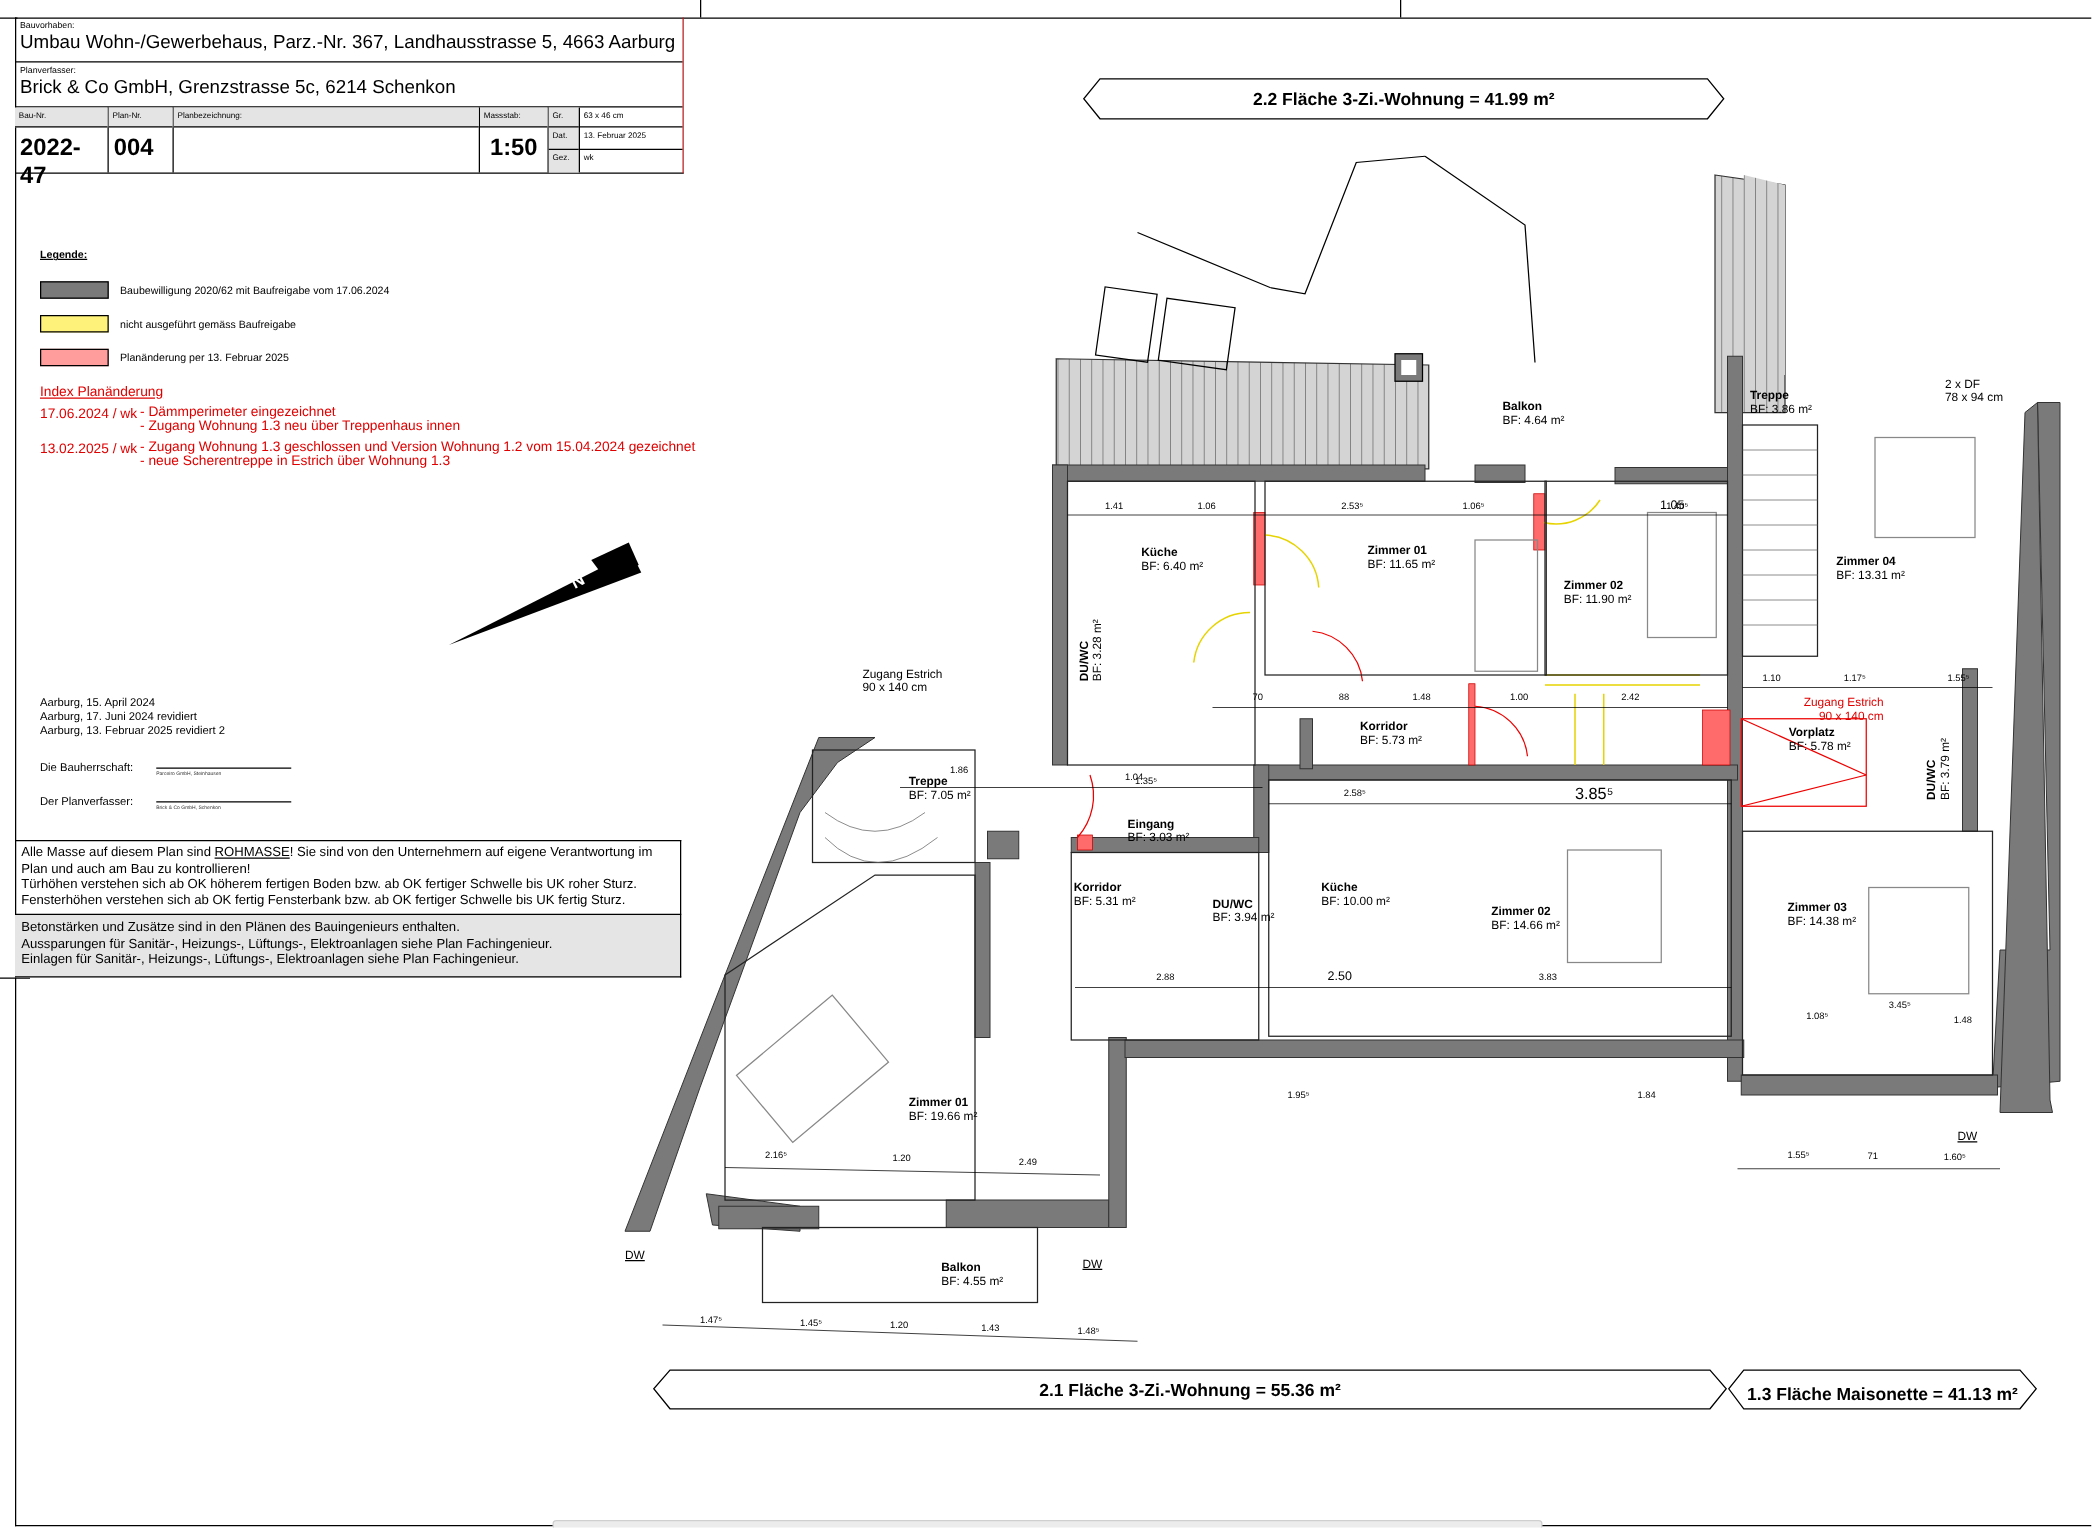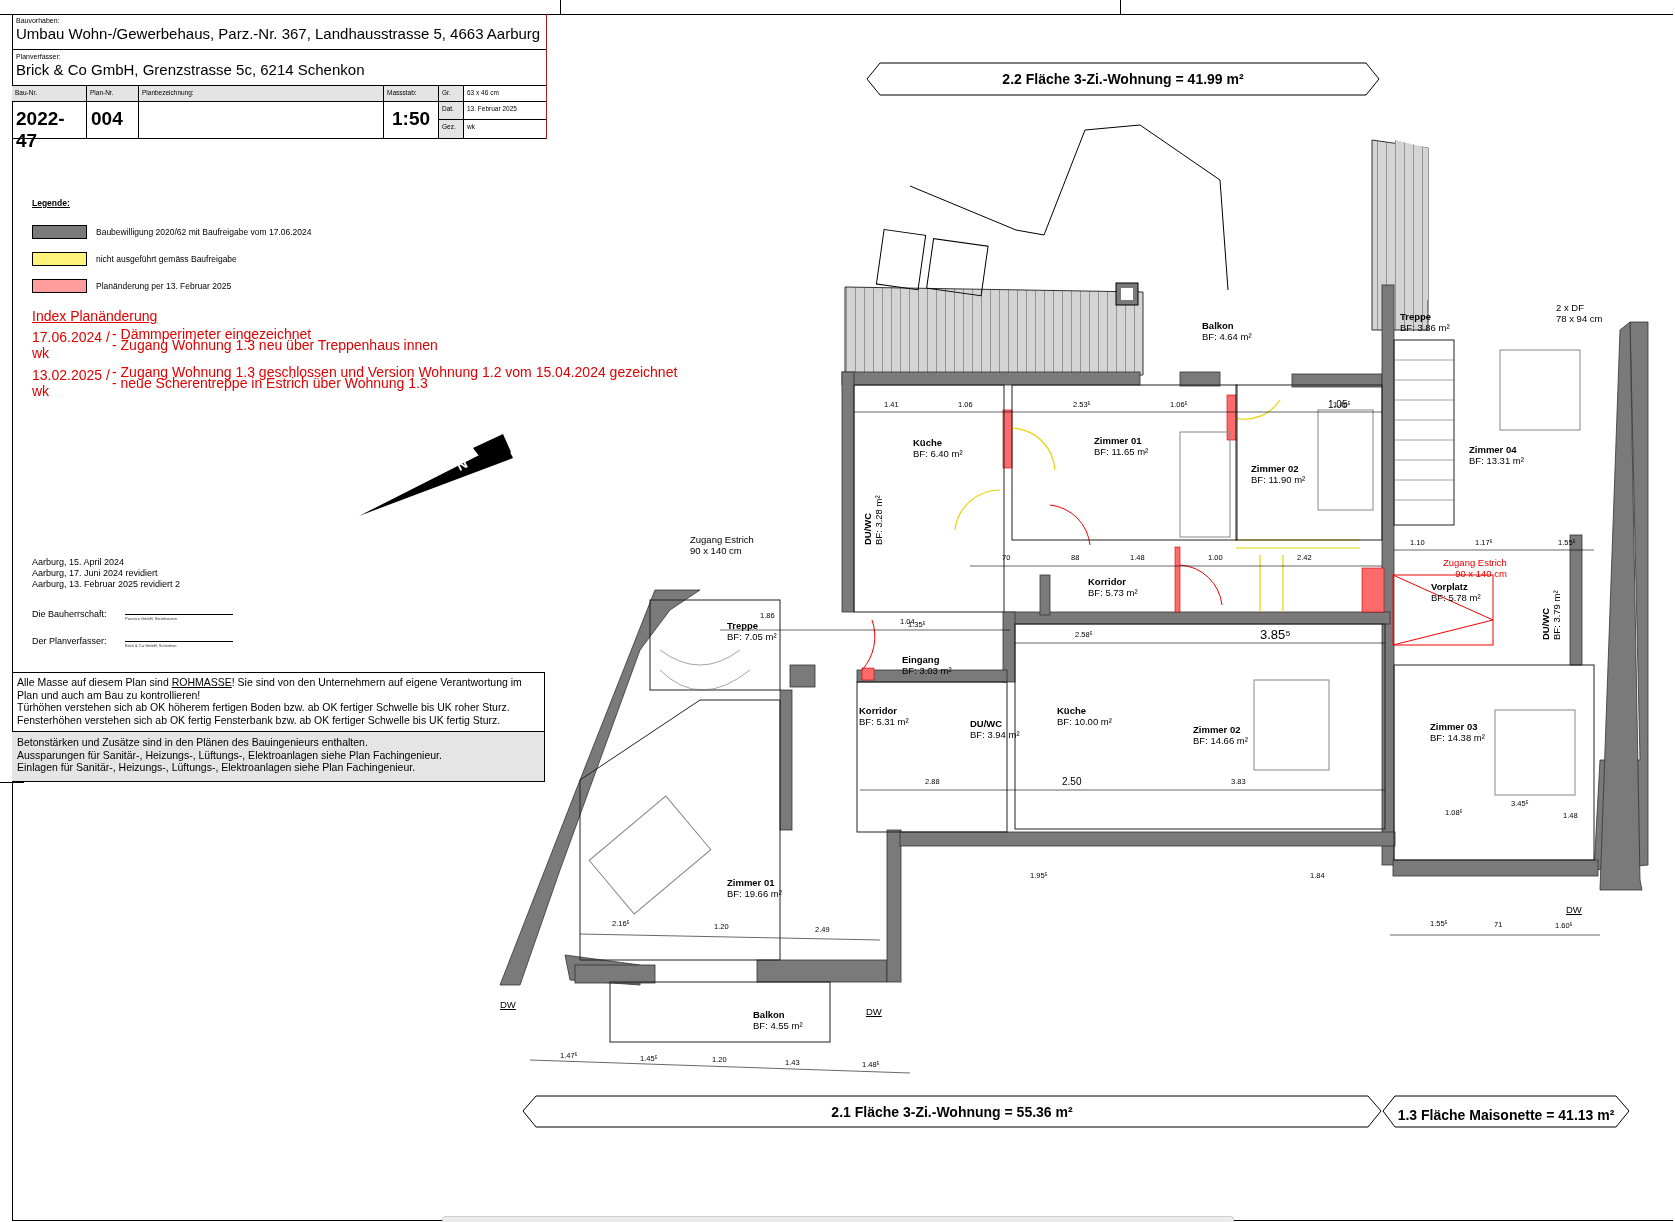--- a/index.html
+++ b/index.html
@@ -17,21 +17,21 @@
   .tb-grid > div:last-child{border-right:none;}
   .tb-head{background:#e4e4e4;font-size:6.5px;padding:3px 3px;height:16px;box-sizing:border-box;border-bottom:1px solid #000;}
   .tb-val{font-size:19px;font-weight:bold;padding:6px 4px;height:36px;box-sizing:border-box;}
   .tb-val small{font-size:10px;font-weight:bold;}
   .tb-mini{font-size:6.5px;padding:3px;height:18px;box-sizing:border-box;border-bottom:1px solid #000;}
   
   .legend{position:absolute;left:32px;top:198px;font-size:8.5px;}
   .legend-title{font-weight:bold;text-decoration:underline;margin-bottom:10px;}
   .leg-item{display:flex;align-items:center;height:27px;}
   .swatch{width:53px;height:12px;border:1px solid #000;margin-right:9px;}
-  .index{position:absolute;left:32px;top:308px;font-size:14px;color:#e00000;}
+  .index{position:absolute;left:32px;top:308px;font-size:11px;color:#e00000;}
   .index-title{text-decoration:underline;margin-bottom:5px;}
   .idx-row{display:flex;margin-bottom:6px;}
   .idx-date{width:80px;}
   .idx-lines div{line-height:11px;}
   .northarrow{position:absolute;left:355px;top:430px;width:170px;height:90px;}
   .dates{position:absolute;left:32px;top:557px;font-size:9px;line-height:11px;}
   .sig{position:absolute;left:32px;font-size:9px;display:flex;align-items:flex-start;}
   .sig-line{margin-left:13px;width:108px;border-top:1px solid #000;margin-top:5px;font-size:4px;padding-top:1px;color:#333;}
   .notes1{position:absolute;left:12px;top:672px;width:533px;border-top:1px solid #000;border-bottom:1px solid #000;border-right:1px solid #000;font-size:10.5px;line-height:12.5px;padding:3px 5px;box-sizing:border-box;height:60px;}
   .notes1 u{text-decoration:underline;}

